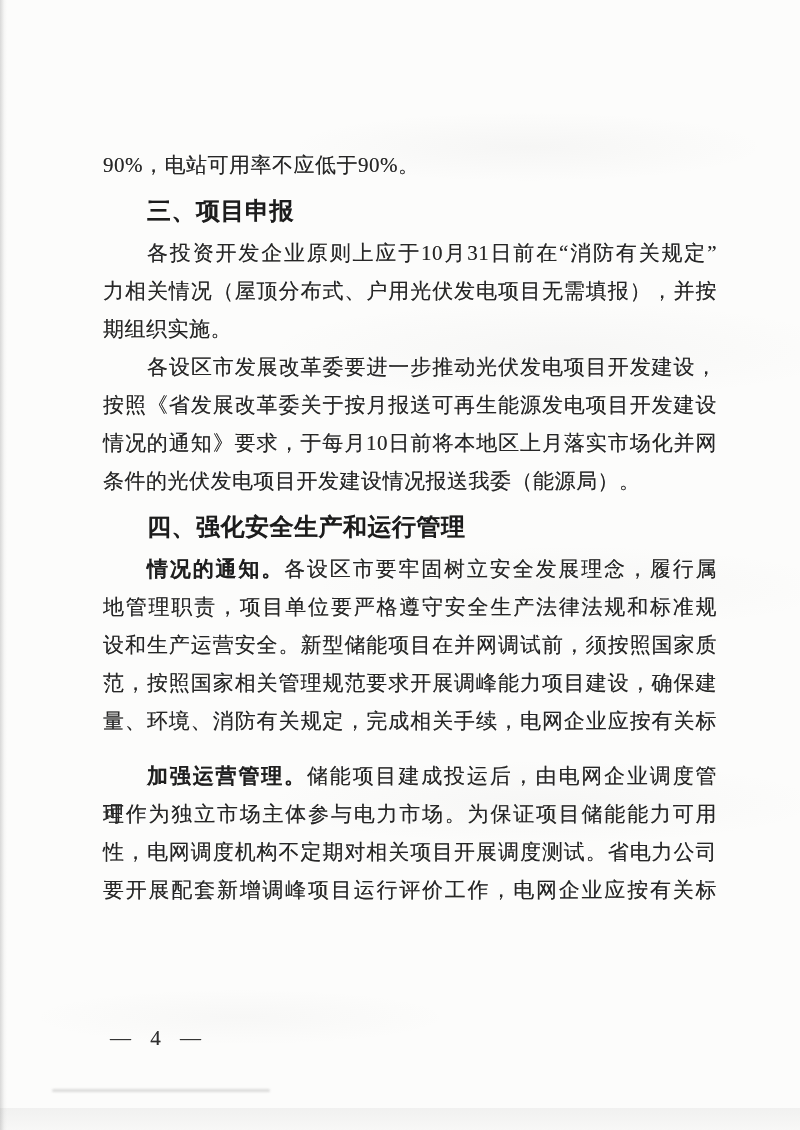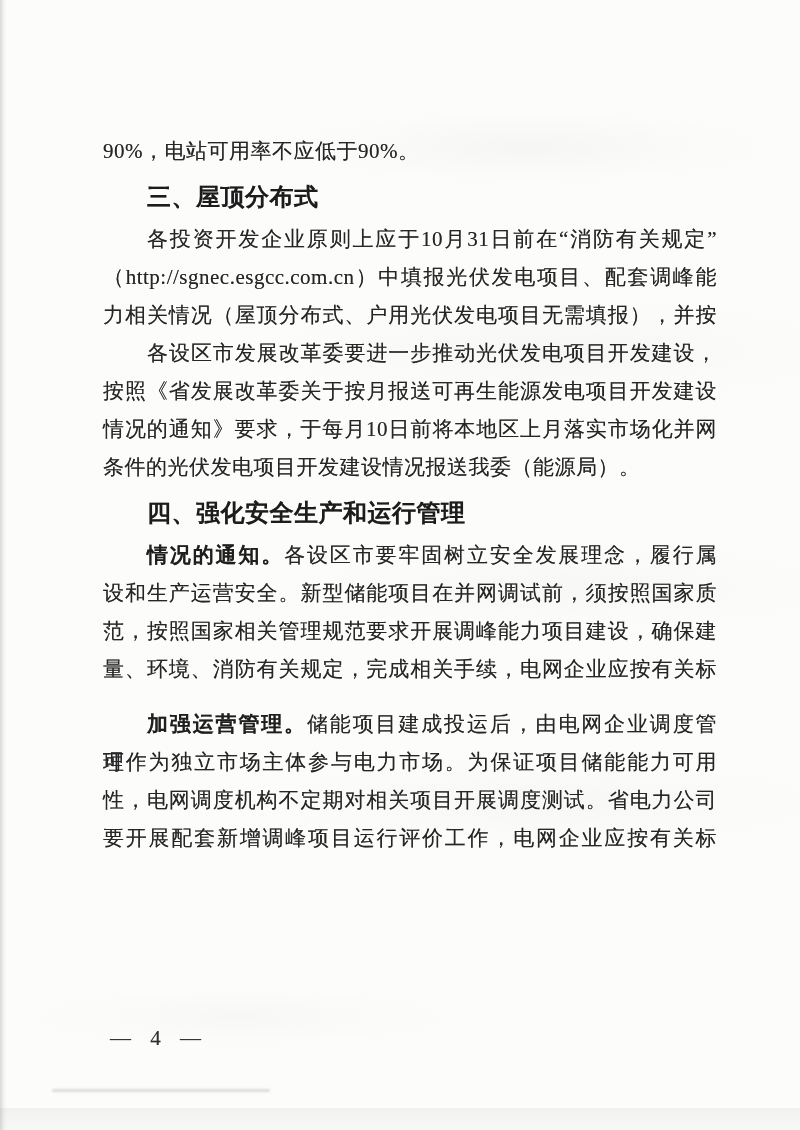--- a/index.html
+++ b/index.html
@@ -29,21 +29,21 @@
     filter: blur(1px);
     border-radius: 2px;
   }
   .scan-bottom-band {
     position: absolute; left: 0; right: 0; top: 1108px; height: 22px;
     background: linear-gradient(to bottom, rgba(140,140,140,0.10), rgba(140,140,140,0.04));
   }
   .text-col {
     position: absolute;
     left: 103px;
-    top: 132px;
+    top: 146px;
     width: 614px;
   }
   .line {
     font-size: 21px;
     line-height: 38px;
     height: 38px;
     text-align: justify;
     letter-spacing: 0.5px;
     text-shadow: 0 0 0.5px rgba(40,40,40,0.55);
   }
@@ -71,30 +71,31 @@
   }
 </style>
 </head>
 <body>
 
 <div class="page">
   <div class="scan-edge-left"></div>
 
   <div class="text-col">
     <div class="line">90%，电站可用率不应低于90%。</div>
-    <div class="line heading indent">三、屋顶分布式</div>
+    <div class="line heading indent">三、项目申报</div>
     <div class="line indent j">各投资开发企业原则上应于10月31日前在“消防有关规定”</div>
-    <div class="line j">（http://sgnec.esgcc.com.cn）中填报光伏发电项目、配套调峰能</div>
     <div class="line j">力相关情况（屋顶分布式、户用光伏发电项目无需填报），并按</div>
+    <div class="line">期组织实施。</div>
     <div class="line indent j">各设区市发展改革委要进一步推动光伏发电项目开发建设，</div>
     <div class="line j">按照《省发展改革委关于按月报送可再生能源发电项目开发建设</div>
     <div class="line j">情况的通知》要求，于每月10日前将本地区上月落实市场化并网</div>
     <div class="line">条件的光伏发电项目开发建设情况报送我委（能源局）。</div>
     <div class="line heading indent">四、强化安全生产和运行管理</div>
     <div class="line indent j"><span class="lead">情况的通知。</span><span>各设区市要牢固树立安全发展理念，履行属</span></div>
+    <div class="line j">地管理职责，项目单位要严格遵守安全生产法律法规和标准规</div>
     <div class="line j">设和生产运营安全。新型储能项目在并网调试前，须按照国家质</div>
     <div class="line j">范，按照国家相关管理规范要求开展调峰能力项目建设，确保建</div>
     <div class="line j">量、环境、消防有关规定，完成相关手续，电网企业应按有关标</div>
     <div class="line indent j para-gap"><span class="lead">加强运营管理。</span><span>储能项目建成投运后，由电网企业调度管理，</span></div>
     <div class="line j">可作为独立市场主体参与电力市场。为保证项目储能能力可用</div>
     <div class="line j">性，电网调度机构不定期对相关项目开展调度测试。省电力公司</div>
     <div class="line j">要开展配套新增调峰项目运行评价工作，电网企业应按有关标</div>
   </div>
 
   <div class="footer-page-number">— 4 —</div>

